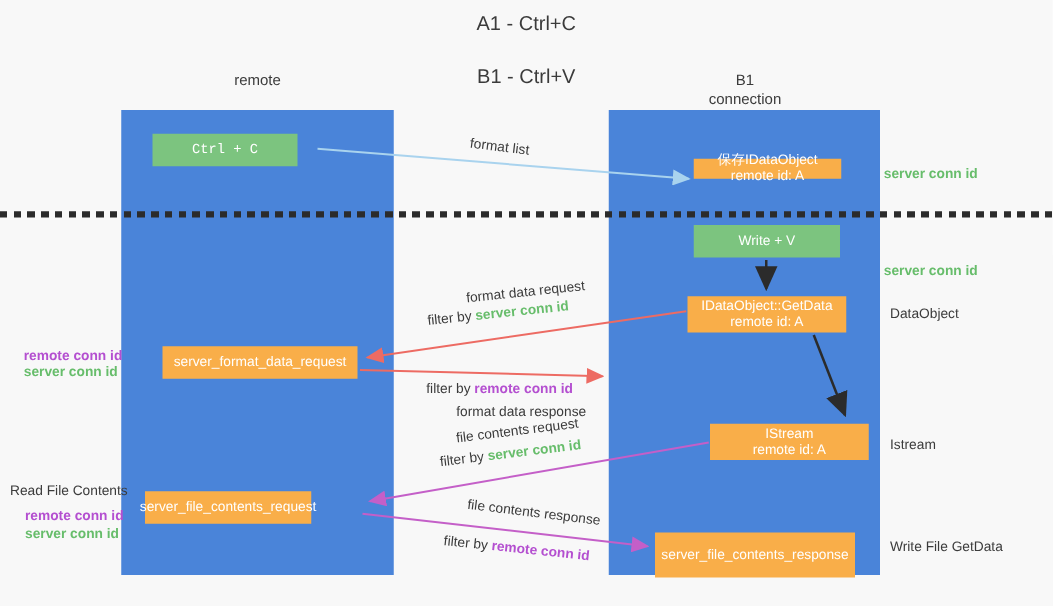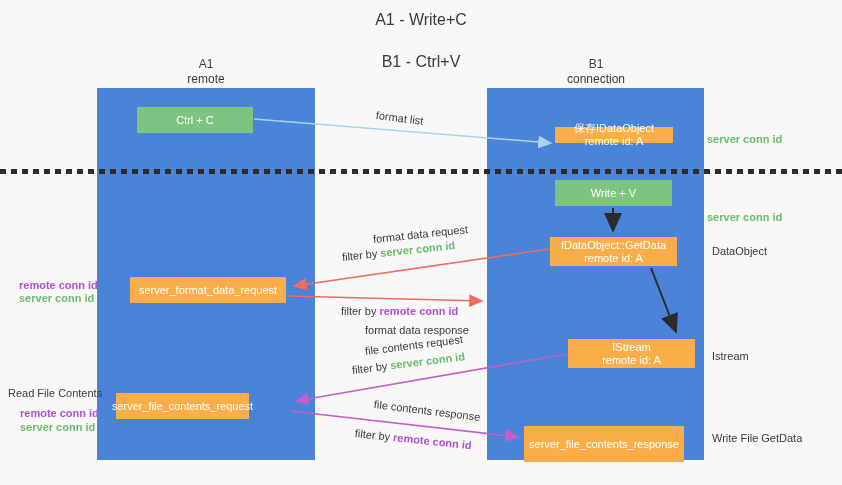--- a/index.html
+++ b/index.html
@@ -25,38 +25,37 @@
   .green-txt{color:#67bd6b;font-weight:bold;}
   .purple-txt{color:#b44fd0;font-weight:bold;}
   .fb{margin-right:3px;}
   svg.overlay{position:absolute;left:0;top:0;pointer-events:none;}
 </style>
 </head>
 <body>
 
 <div class="canvas">
 
-  <div class="abs title" style="left:0;top:9px;width:842px;"><span>A1 - Write+C</span><br>
+  <div class="abs title" style="left:0;top:9px;width:842px;"><span>A1 - Ctrl+C</span><br>
     <span>B1 - Ctrl+V</span></div>
 
   <div class="abs hdr" style="left:146px;top:57px;width:120px;">
-    <div>A1</div>
     <div>remote</div>
   </div>
   <div class="abs hdr" style="left:536px;top:57px;width:120px;">
     <div>B1</div>
     <div>connection</div>
   </div>
 
   <div class="abs lifeline" style="left:97px;top:88px;width:218px;height:372px;"></div>
   <div class="abs lifeline" style="left:487px;top:88px;width:217px;height:372px;"></div>
 
   <div class="abs sep"></div>
 
-  <div class="abs node green" style="left:137px;top:107px;width:116px;height:26px;">
+  <div class="abs node green" style="left:122px;top:107px;width:116px;height:26px;font-family:Liberation Mono, monospace;">
     <span>Ctrl + C</span>
   </div>
 
   <div class="abs node orange" style="left:555px;top:127px;width:118px;height:16px;text-align:right;">
     <span>保存IDataObject</span>
     <span>remote id: A</span>
   </div>
 
   <div class="abs node green" style="left:555px;top:180px;width:117px;height:26px;">
     <span>Write + V</span>

